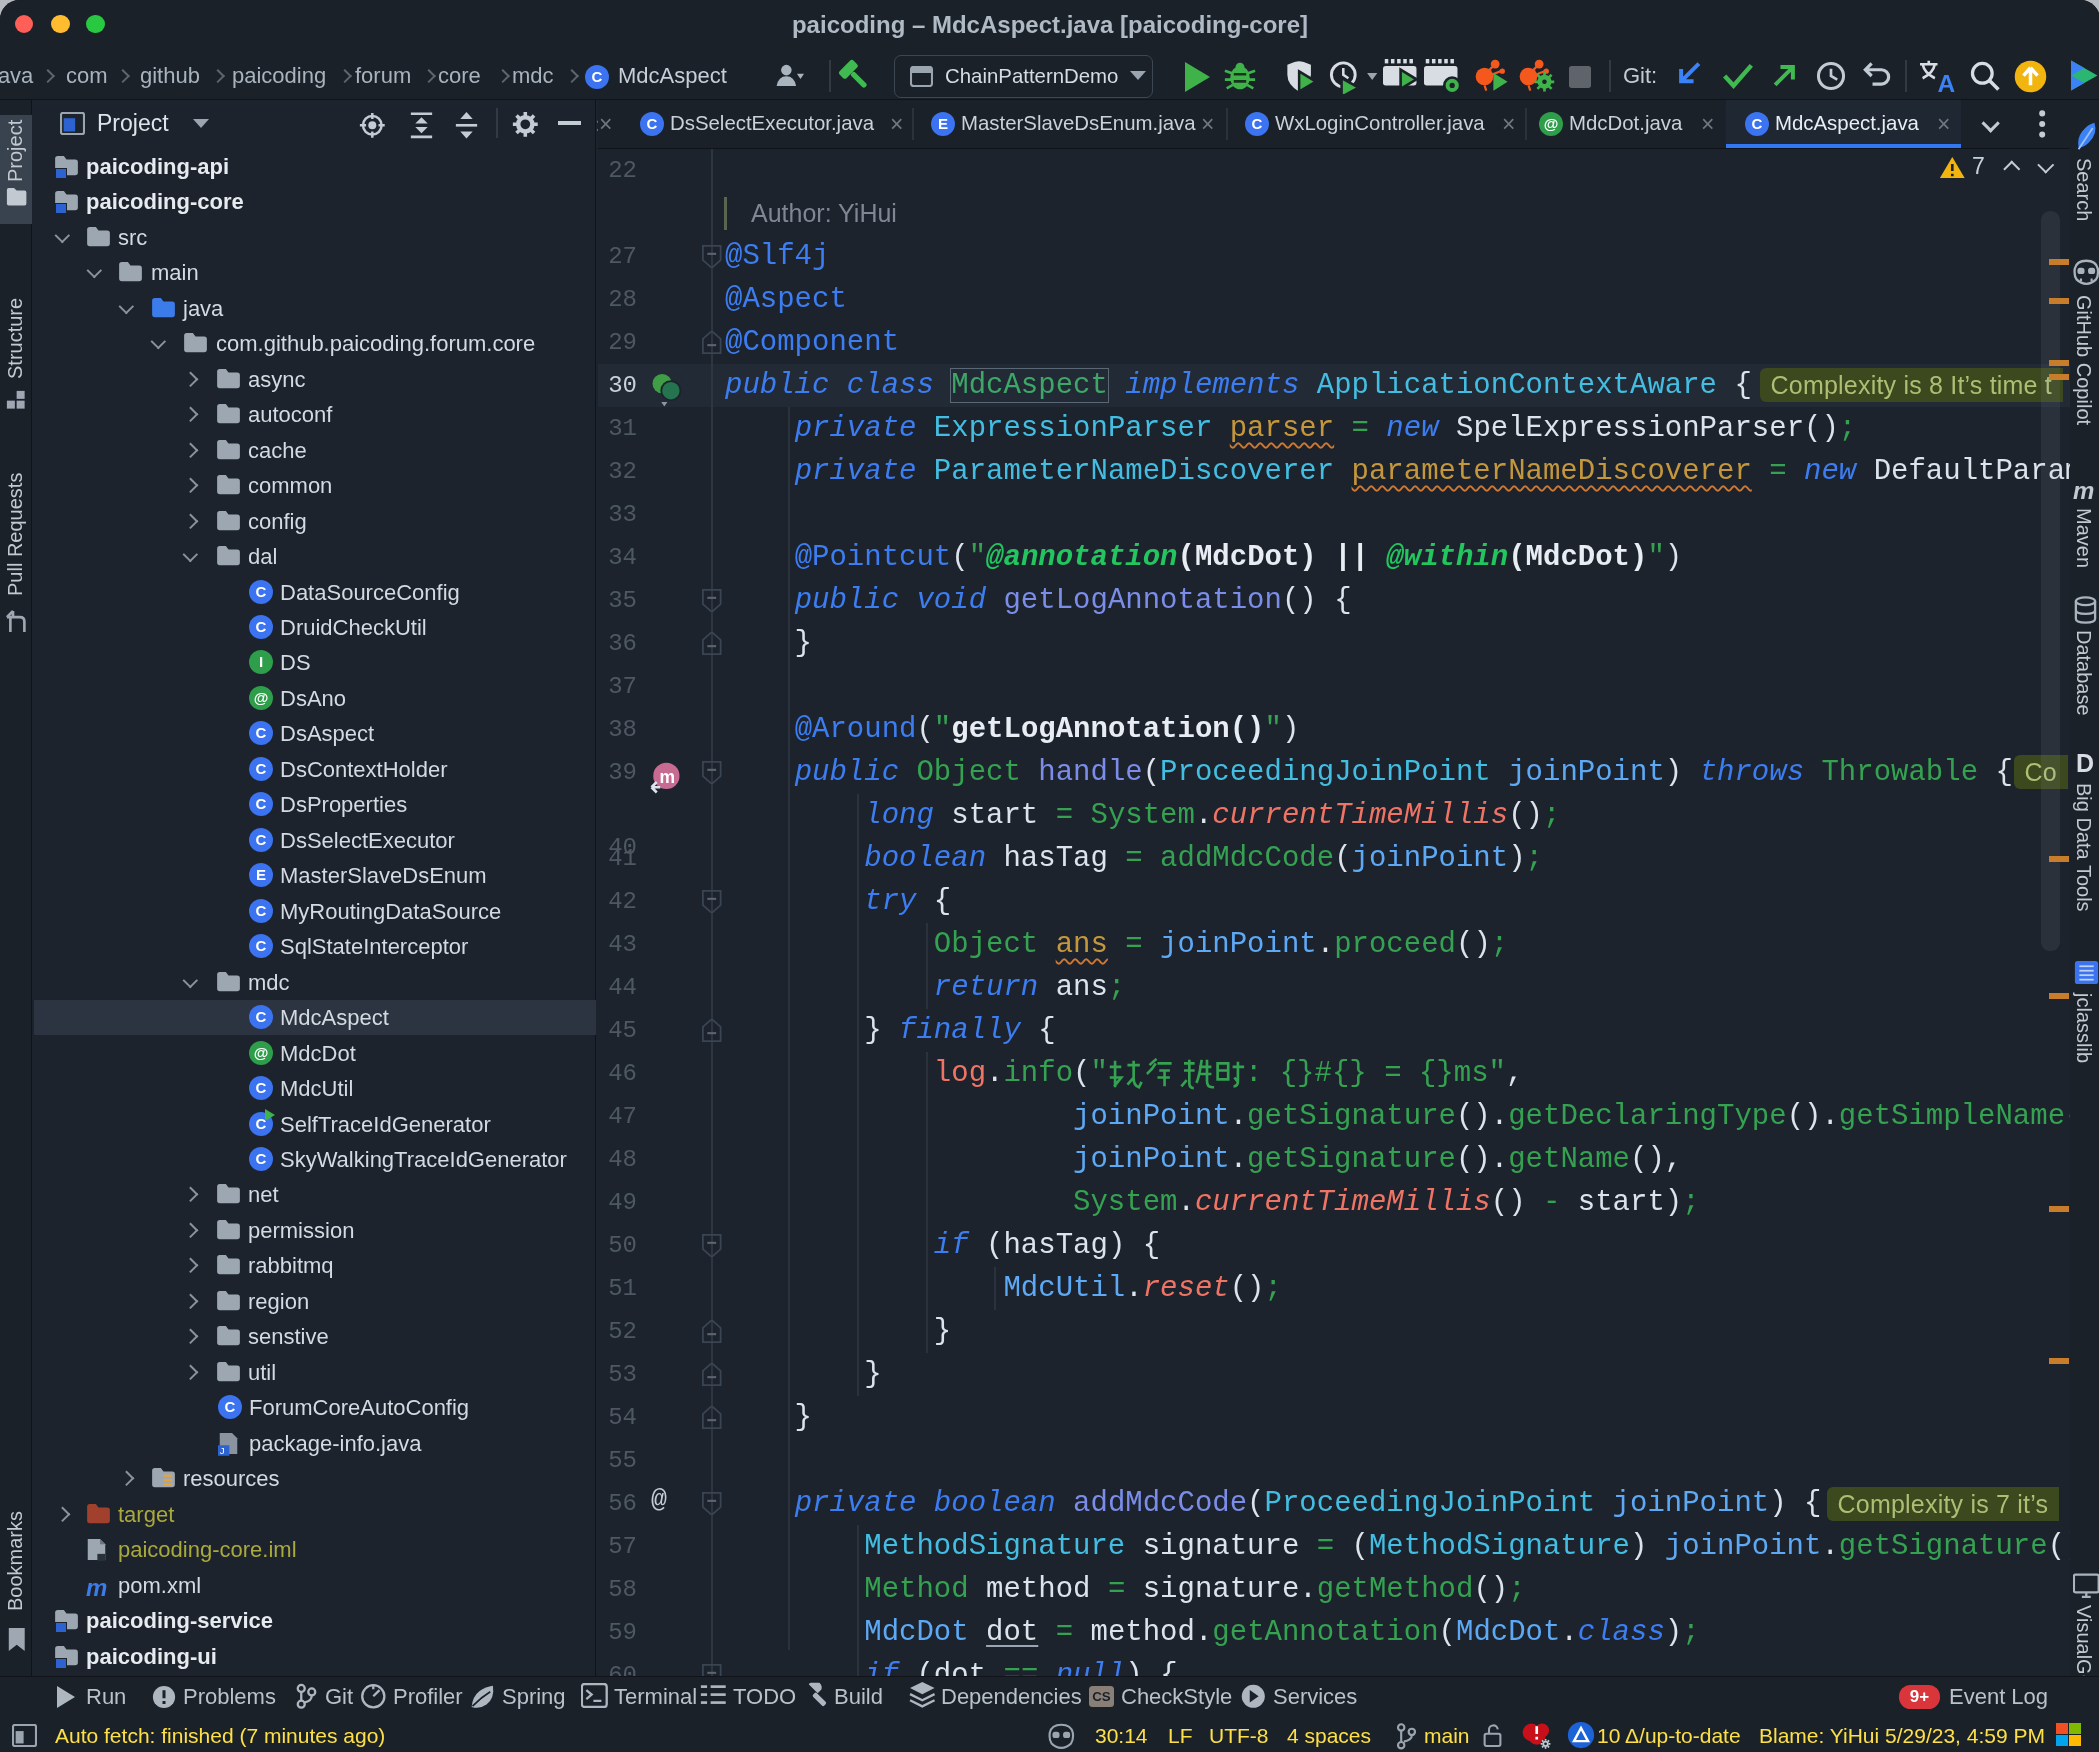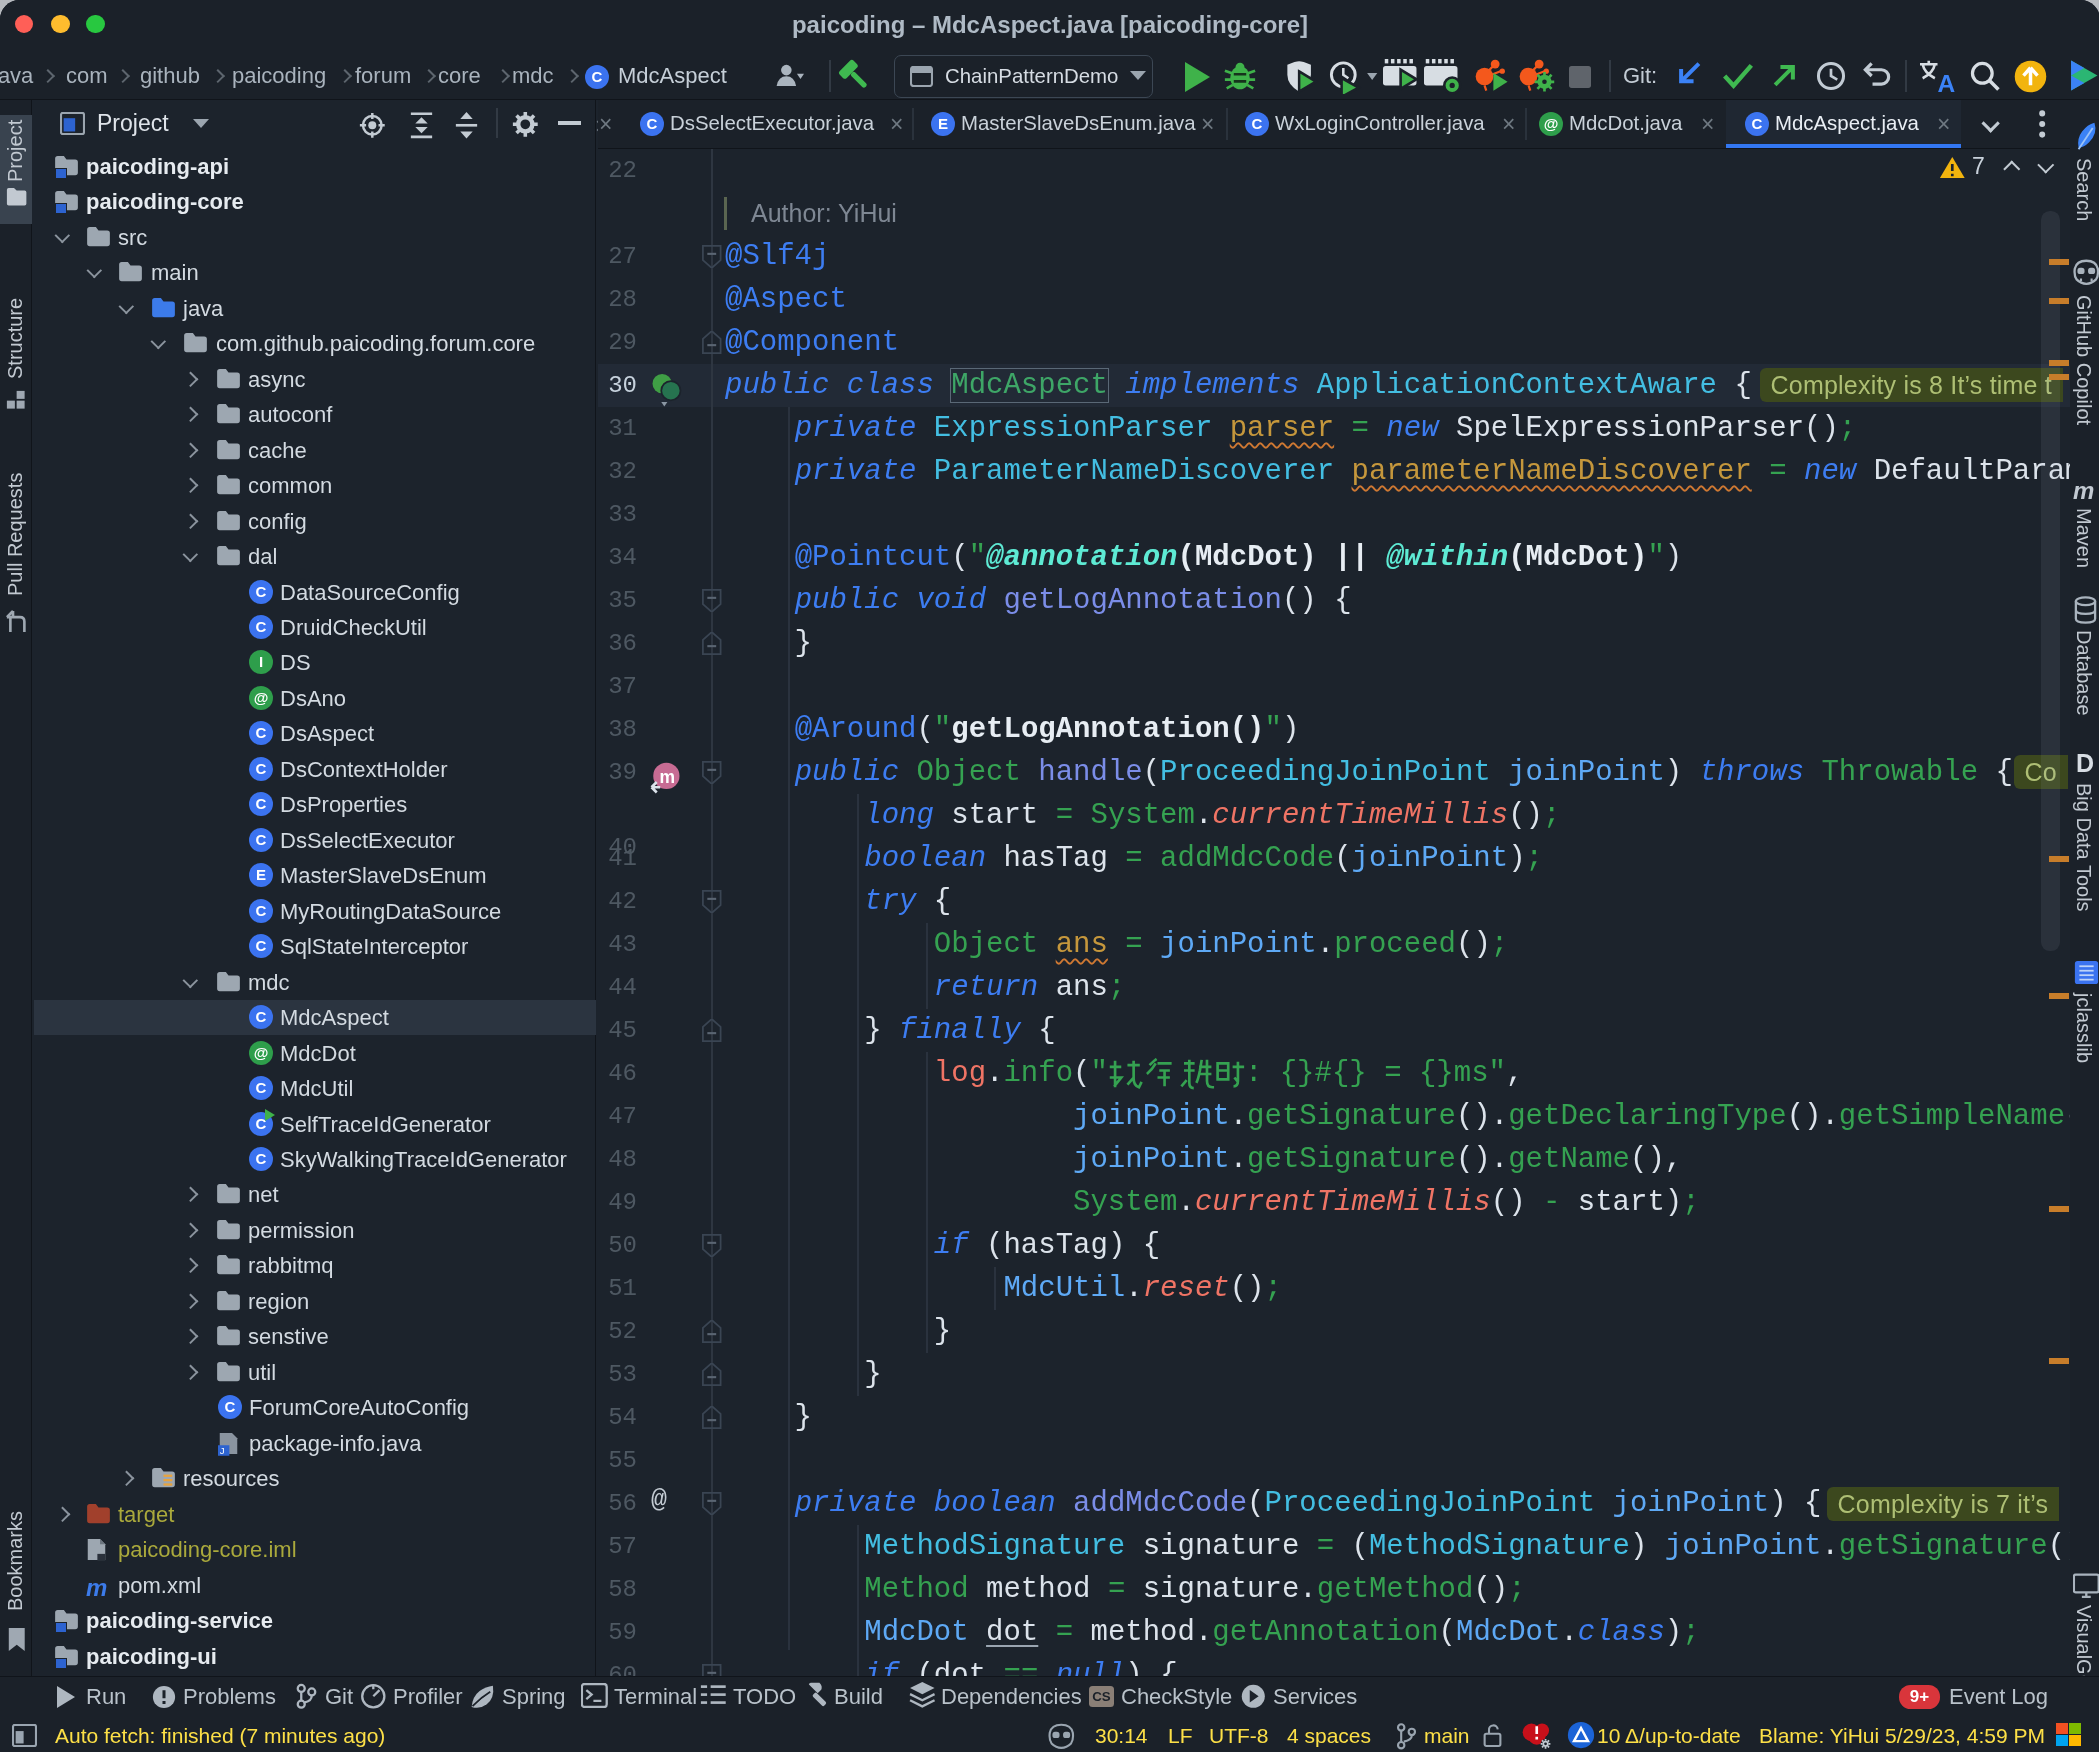--- a/index.html
+++ b/index.html
@@ -12,21 +12,21 @@
 .an{color:#3d7df2;}
 .cy{color:#43bee2;}
 .lb{color:#5ea9f5;}
 .g{color:#35a251;}
 .pw{color:#7b8de8;}
 .rd{color:#ef7465;}
 .rdi{color:#ef7465;font-style:italic;}
 .gd{color:#c5973c;text-decoration:underline wavy #ce7832 1.8px;text-underline-offset:6.2px;}
 .w{color:#dce3eb;}
 .wb{color:#e7edf3;font-weight:bold;}
-.wbi{color:#5eead4;font-weight:bold;font-style:italic;}
+.wbi{color:#22c55e;font-weight:bold;font-style:italic;}
 .ul{text-decoration:underline solid #9aa5b1 1.8px;text-underline-offset:5.3px;}
 .cls{color:#3ea667;outline:1.8px solid #5a6876;outline-offset:0.9px;}
 .inlay{position:absolute;height:34px;line-height:34px;background:#3c481e;color:#aebf74;border-radius:6.2px;font-size:25px;font-family:"Liberation Sans",sans-serif;padding:0 10.6px;white-space:nowrap;overflow:hidden;top:4.4px;letter-spacing:0.2px;}
 .ln{position:absolute;width:637px;text-align:right;font-family:"Liberation Mono",monospace;font-size:24px;color:#4e5862;height:43px;line-height:43px;left:0;}
 .guide{position:absolute;width:1.8px;background:#2a323e;}
 .treerow{position:absolute;height:35px;line-height:35px;font-size:22px;color:#d3dae1;white-space:nowrap;}
 .chev{position:absolute;width:10.6px;height:10.6px;border-right:2.3px solid #8b949e;border-bottom:2.3px solid #8b949e;}
 .chev.right{transform:rotate(-45deg);}
 .chev.down{transform:rotate(45deg);}
 .circ{position:absolute;width:24px;height:24px;border-radius:50%;color:#fff;text-align:center;font-size:15px;line-height:24px;font-weight:bold;font-family:"Liberation Sans",sans-serif;}

